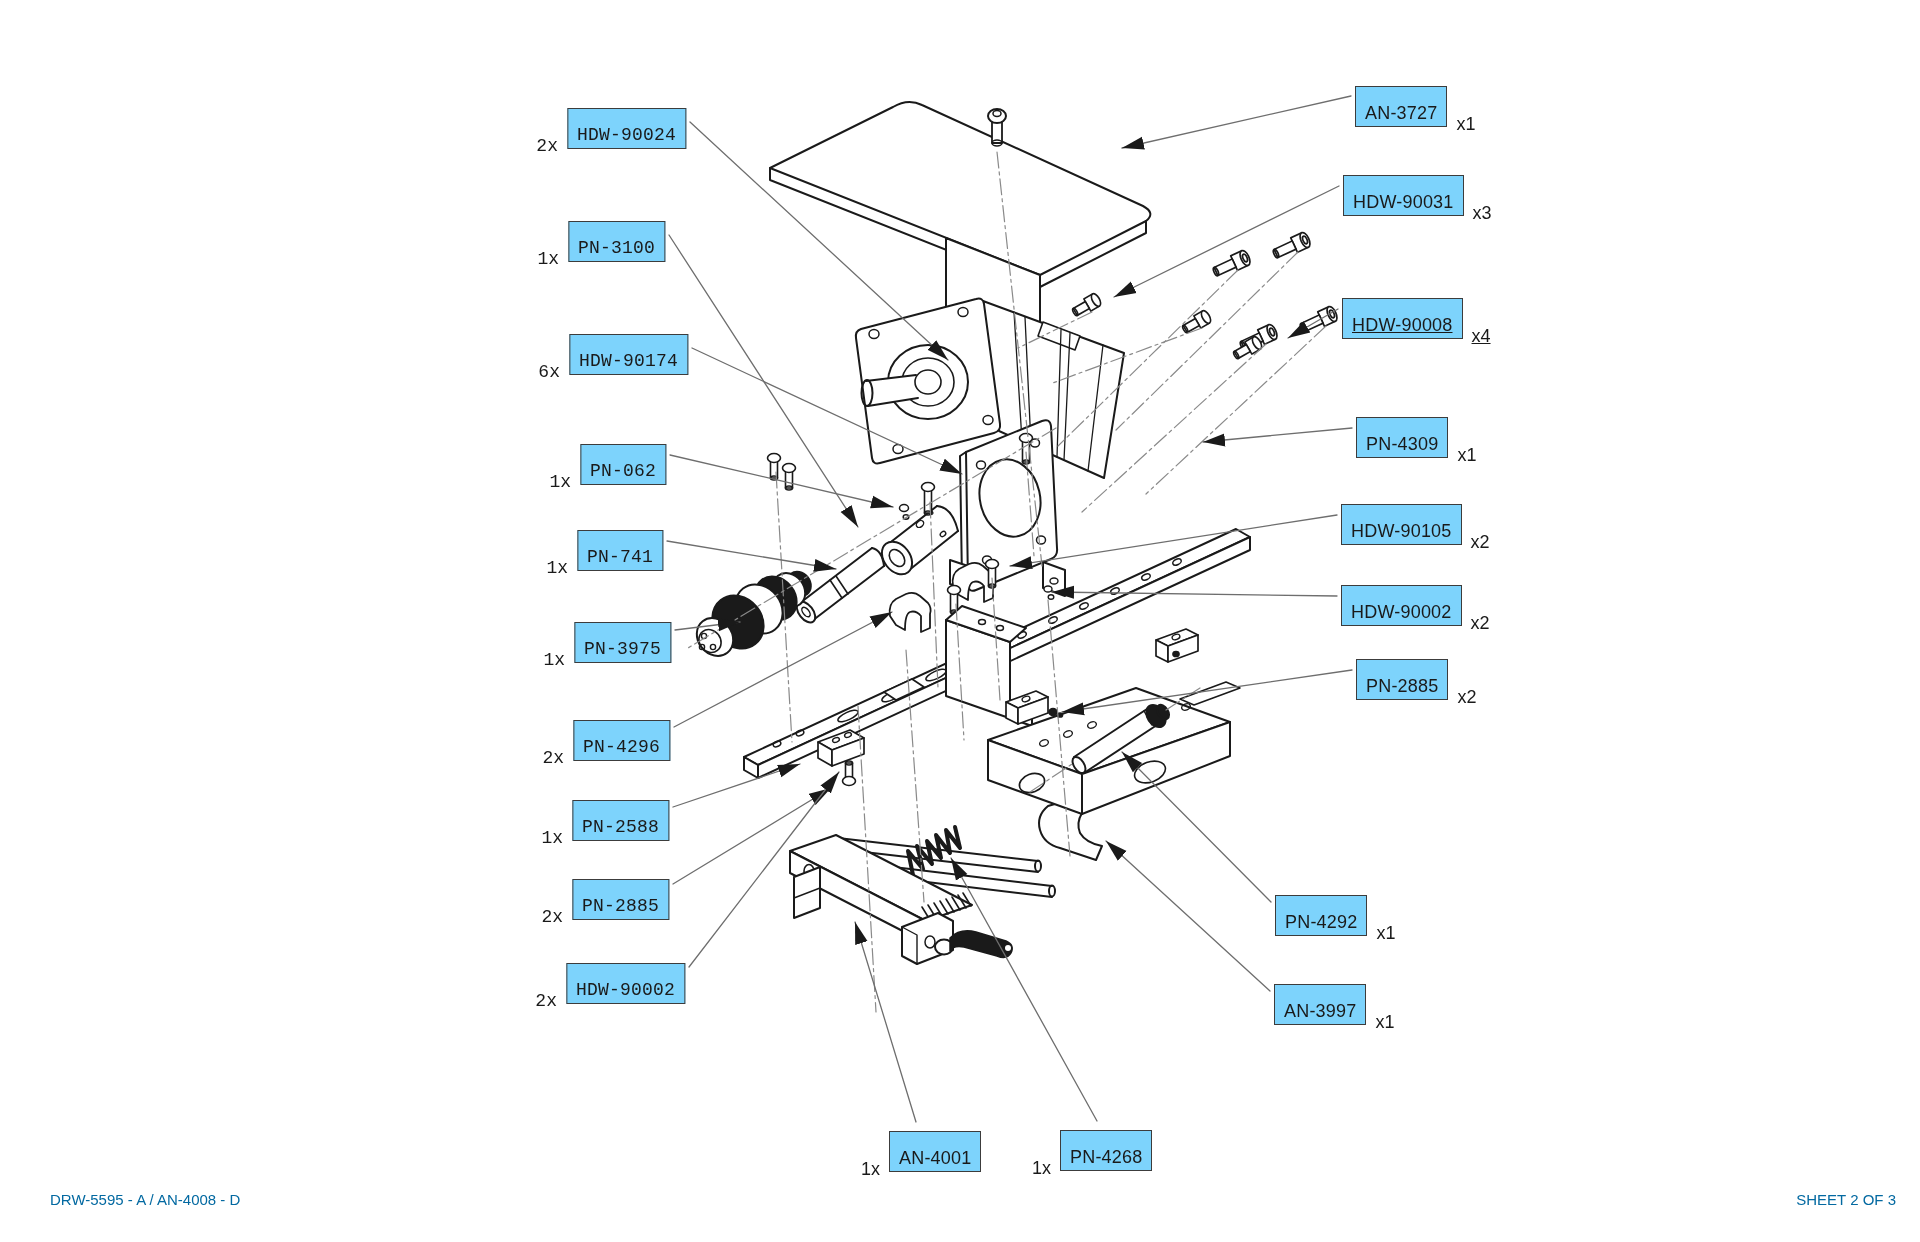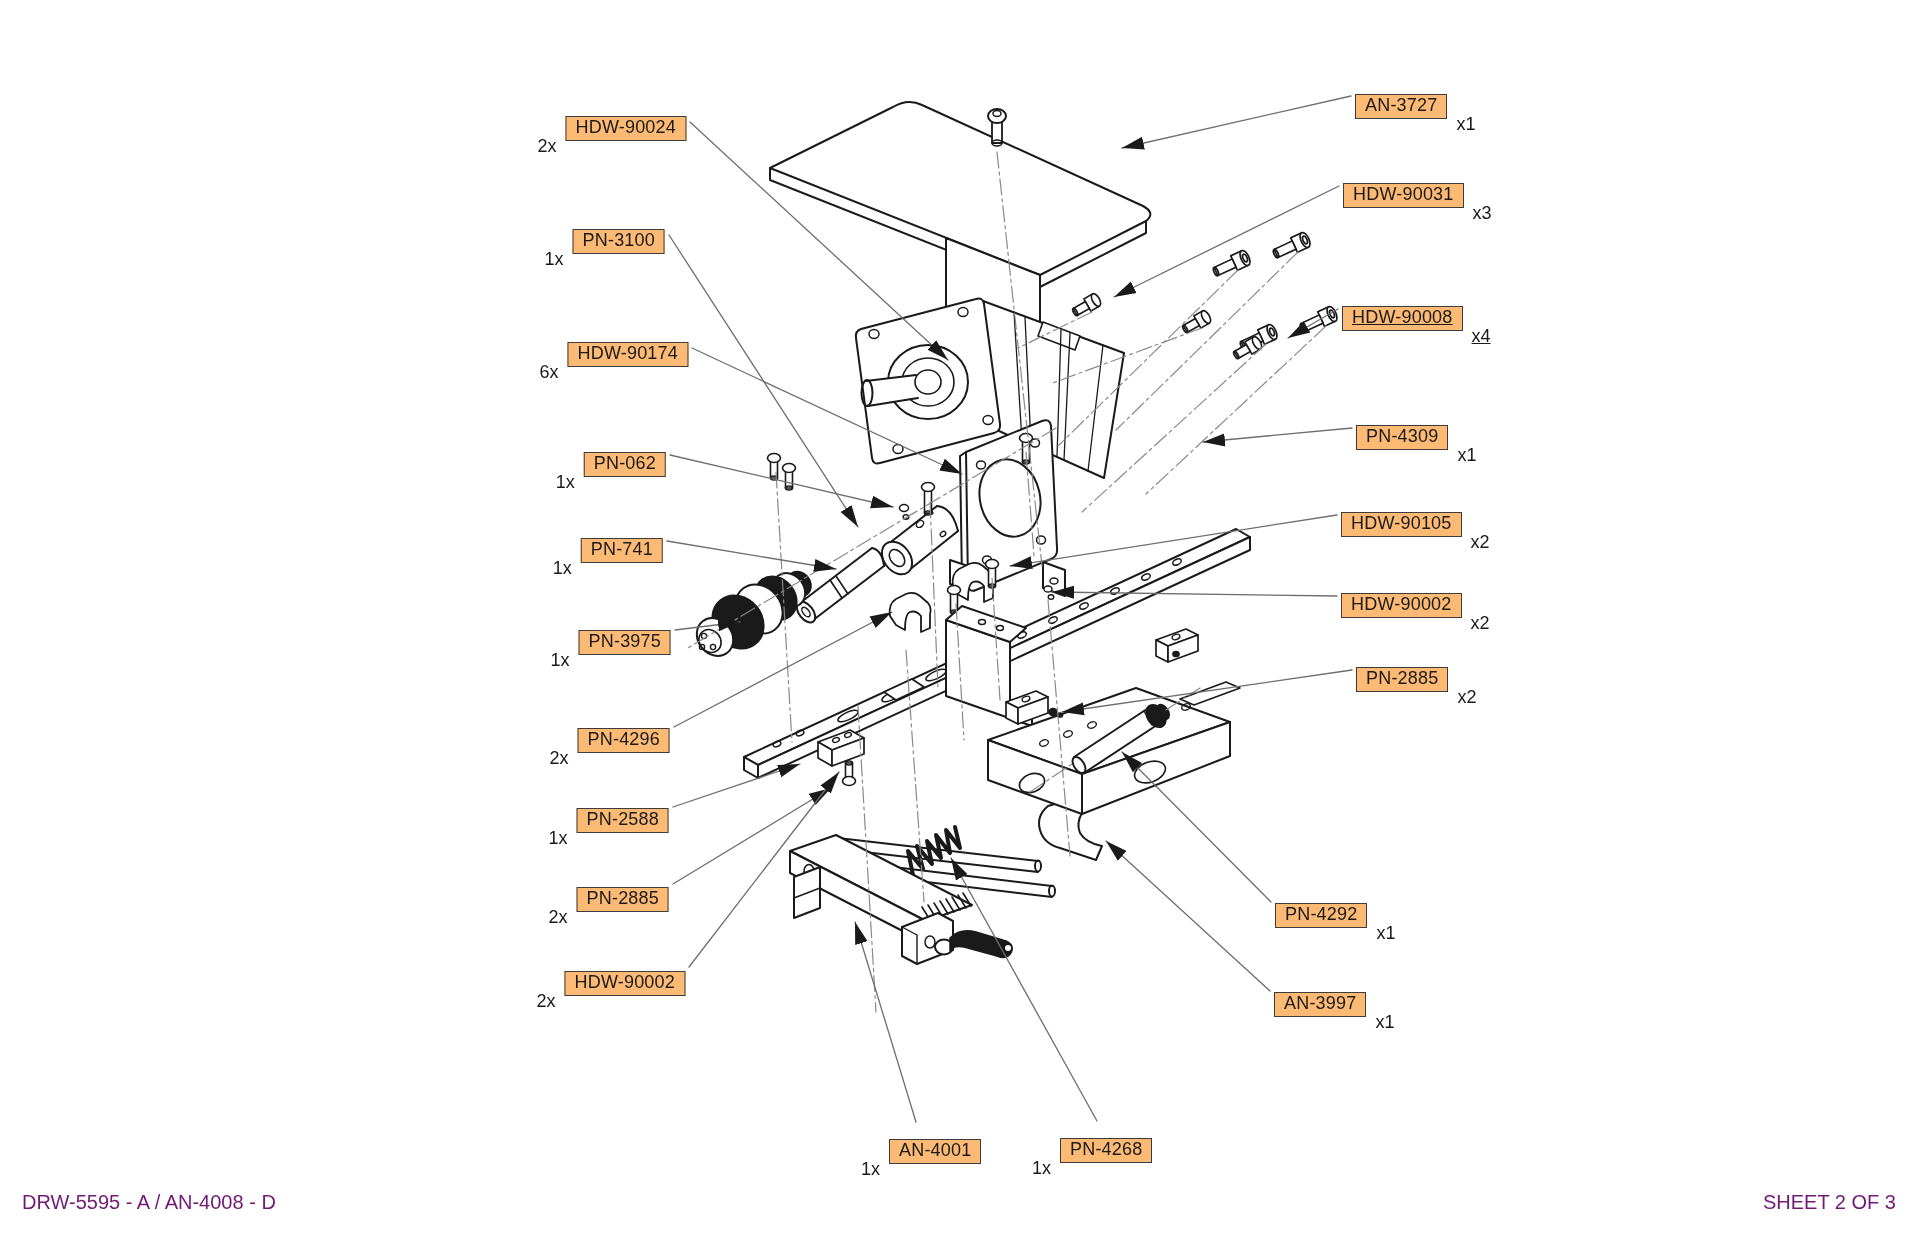--- a/index.html
+++ b/index.html
@@ -5,27 +5,27 @@
   html,body{margin:0;padding:0;background:#ffffff;}
   #stage{
     position:relative;width:1920px;height:1242px;background:#ffffff;overflow:hidden;
     font-family:"Liberation Sans",sans-serif;color:#1a1a1a;
   }
   #drawing{position:absolute;left:0;top:0;}
   .callout{
     position:absolute;display:flex;align-items:center;gap:9px;
     font-size:18px;line-height:1;white-space:nowrap;z-index:5;
   }
-  .callout.anchor-right{transform:translateX(-100%);}
+  .callout.anchor-right{transform:translateX(-100%);font-family:Liberation Mono, monospace;}
   .callout .pbox{
-    border:1.7px solid #3c3c3c;background:#fdba74;padding:1px 9px 4px;
+    border:1.7px solid #3c3c3c;background:#7dd3fc;padding:17px 9px 4px;
     letter-spacing:.2px;
   }
   .callout .qty{padding:0 0 1px;margin-top:36px;}
-  .footer-text{position:absolute;font-size:20px;color:#701a75;z-index:5;}
+  .footer-text{position:absolute;font-size:15px;color:#0369a1;z-index:5;margin-left:28px;}
   #drw-code{left:22px;top:1191px;}
   #sheet-no{right:24px;top:1191px;}
 </style>
 </head>
 <body>
 
 <div id="stage">
 
   <svg id="drawing" width="1920" height="1242" viewBox="0 0 1920 1242" fill="none" stroke="#1a1a1a" stroke-width="2" stroke-linejoin="round" stroke-linecap="round">
 

